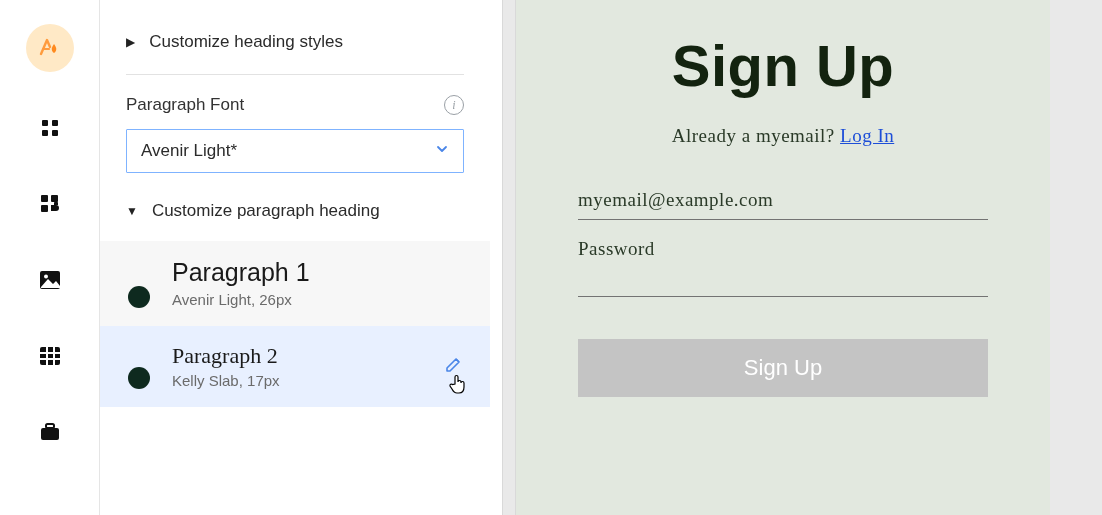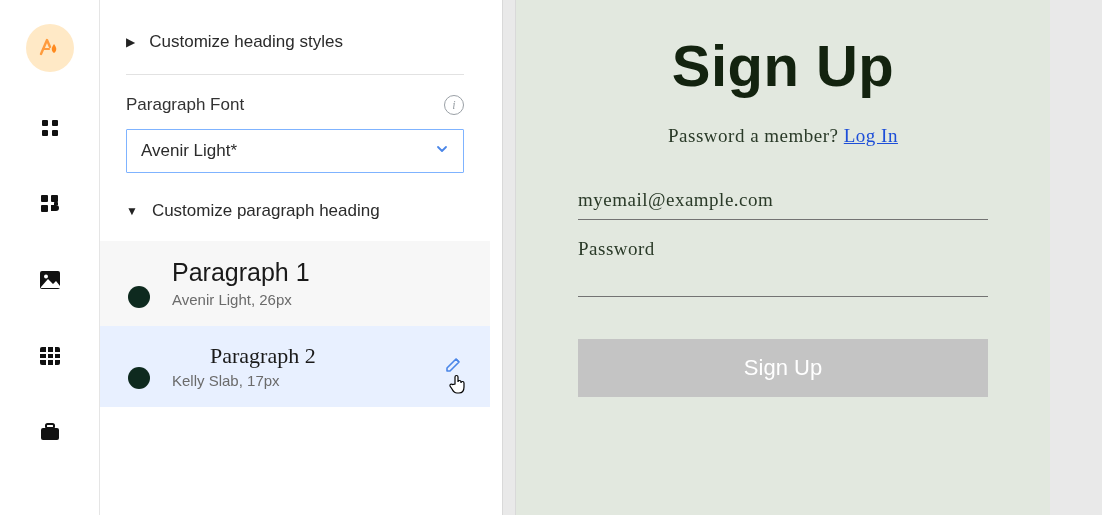--- a/index.html
+++ b/index.html
@@ -90,21 +90,21 @@
     position: relative;
   }
   .para-list-wrap { margin-left: -26px; margin-right: -26px; }
   .para-item-inner { padding-left: 26px; padding-right: 26px; display:flex; align-items:flex-end; gap:22px; width:100%; }
   .swatch {
     width: 22px; height: 22px; border-radius: 50%;
     background: #0e2a1f;
     flex-shrink: 0;
   }
   .para-title { font-size: 25px; color: #1a1a1a; line-height: 1.1; }
-  .para-title.p2 { font-family: Georgia, "Times New Roman", serif; font-size: 22px; margin-left: 38px; }
+  .para-title.p2 { font-family: Georgia, "Times New Roman", serif; font-size: 22px; }
   .para-sub { font-size: 15px; color: #6b6b6b; margin-top: 4px; }
   .para-item.bg1 { background: #f7f7f7; }
   .para-item.bg2 { background: #e8f0ff; }
   .edit-btn {
     position: absolute; right: 26px; top: 50%; transform: translateY(-50%);
     color: #4a86e8;
   }
   .cursor-hand {
     position: absolute; right: 22px; top: 58%;
     font-size: 18px;
@@ -274,21 +274,21 @@
         </div>
       </div>
     </div>
   </div>
 
   <div class="preview-wrap">
     <div class="gutter-left"></div>
     <div class="preview">
       <div class="signup-title">Sign Up</div>
       <div class="sub">
-        <span>Password a member? </span><a href="#">Log In</a>
+        <span>Already a myemail? </span><a href="#">Log In</a>
       </div>
       <div class="form">
         <input class="field" value="myemail@example.com" style="">
         <div class="field-label">Password</div>
         <input class="field" type="password" style="">
         <button class="signup-btn">Sign Up</button>
       </div>
     </div>
     <div class="gutter-right"></div>
   </div>

